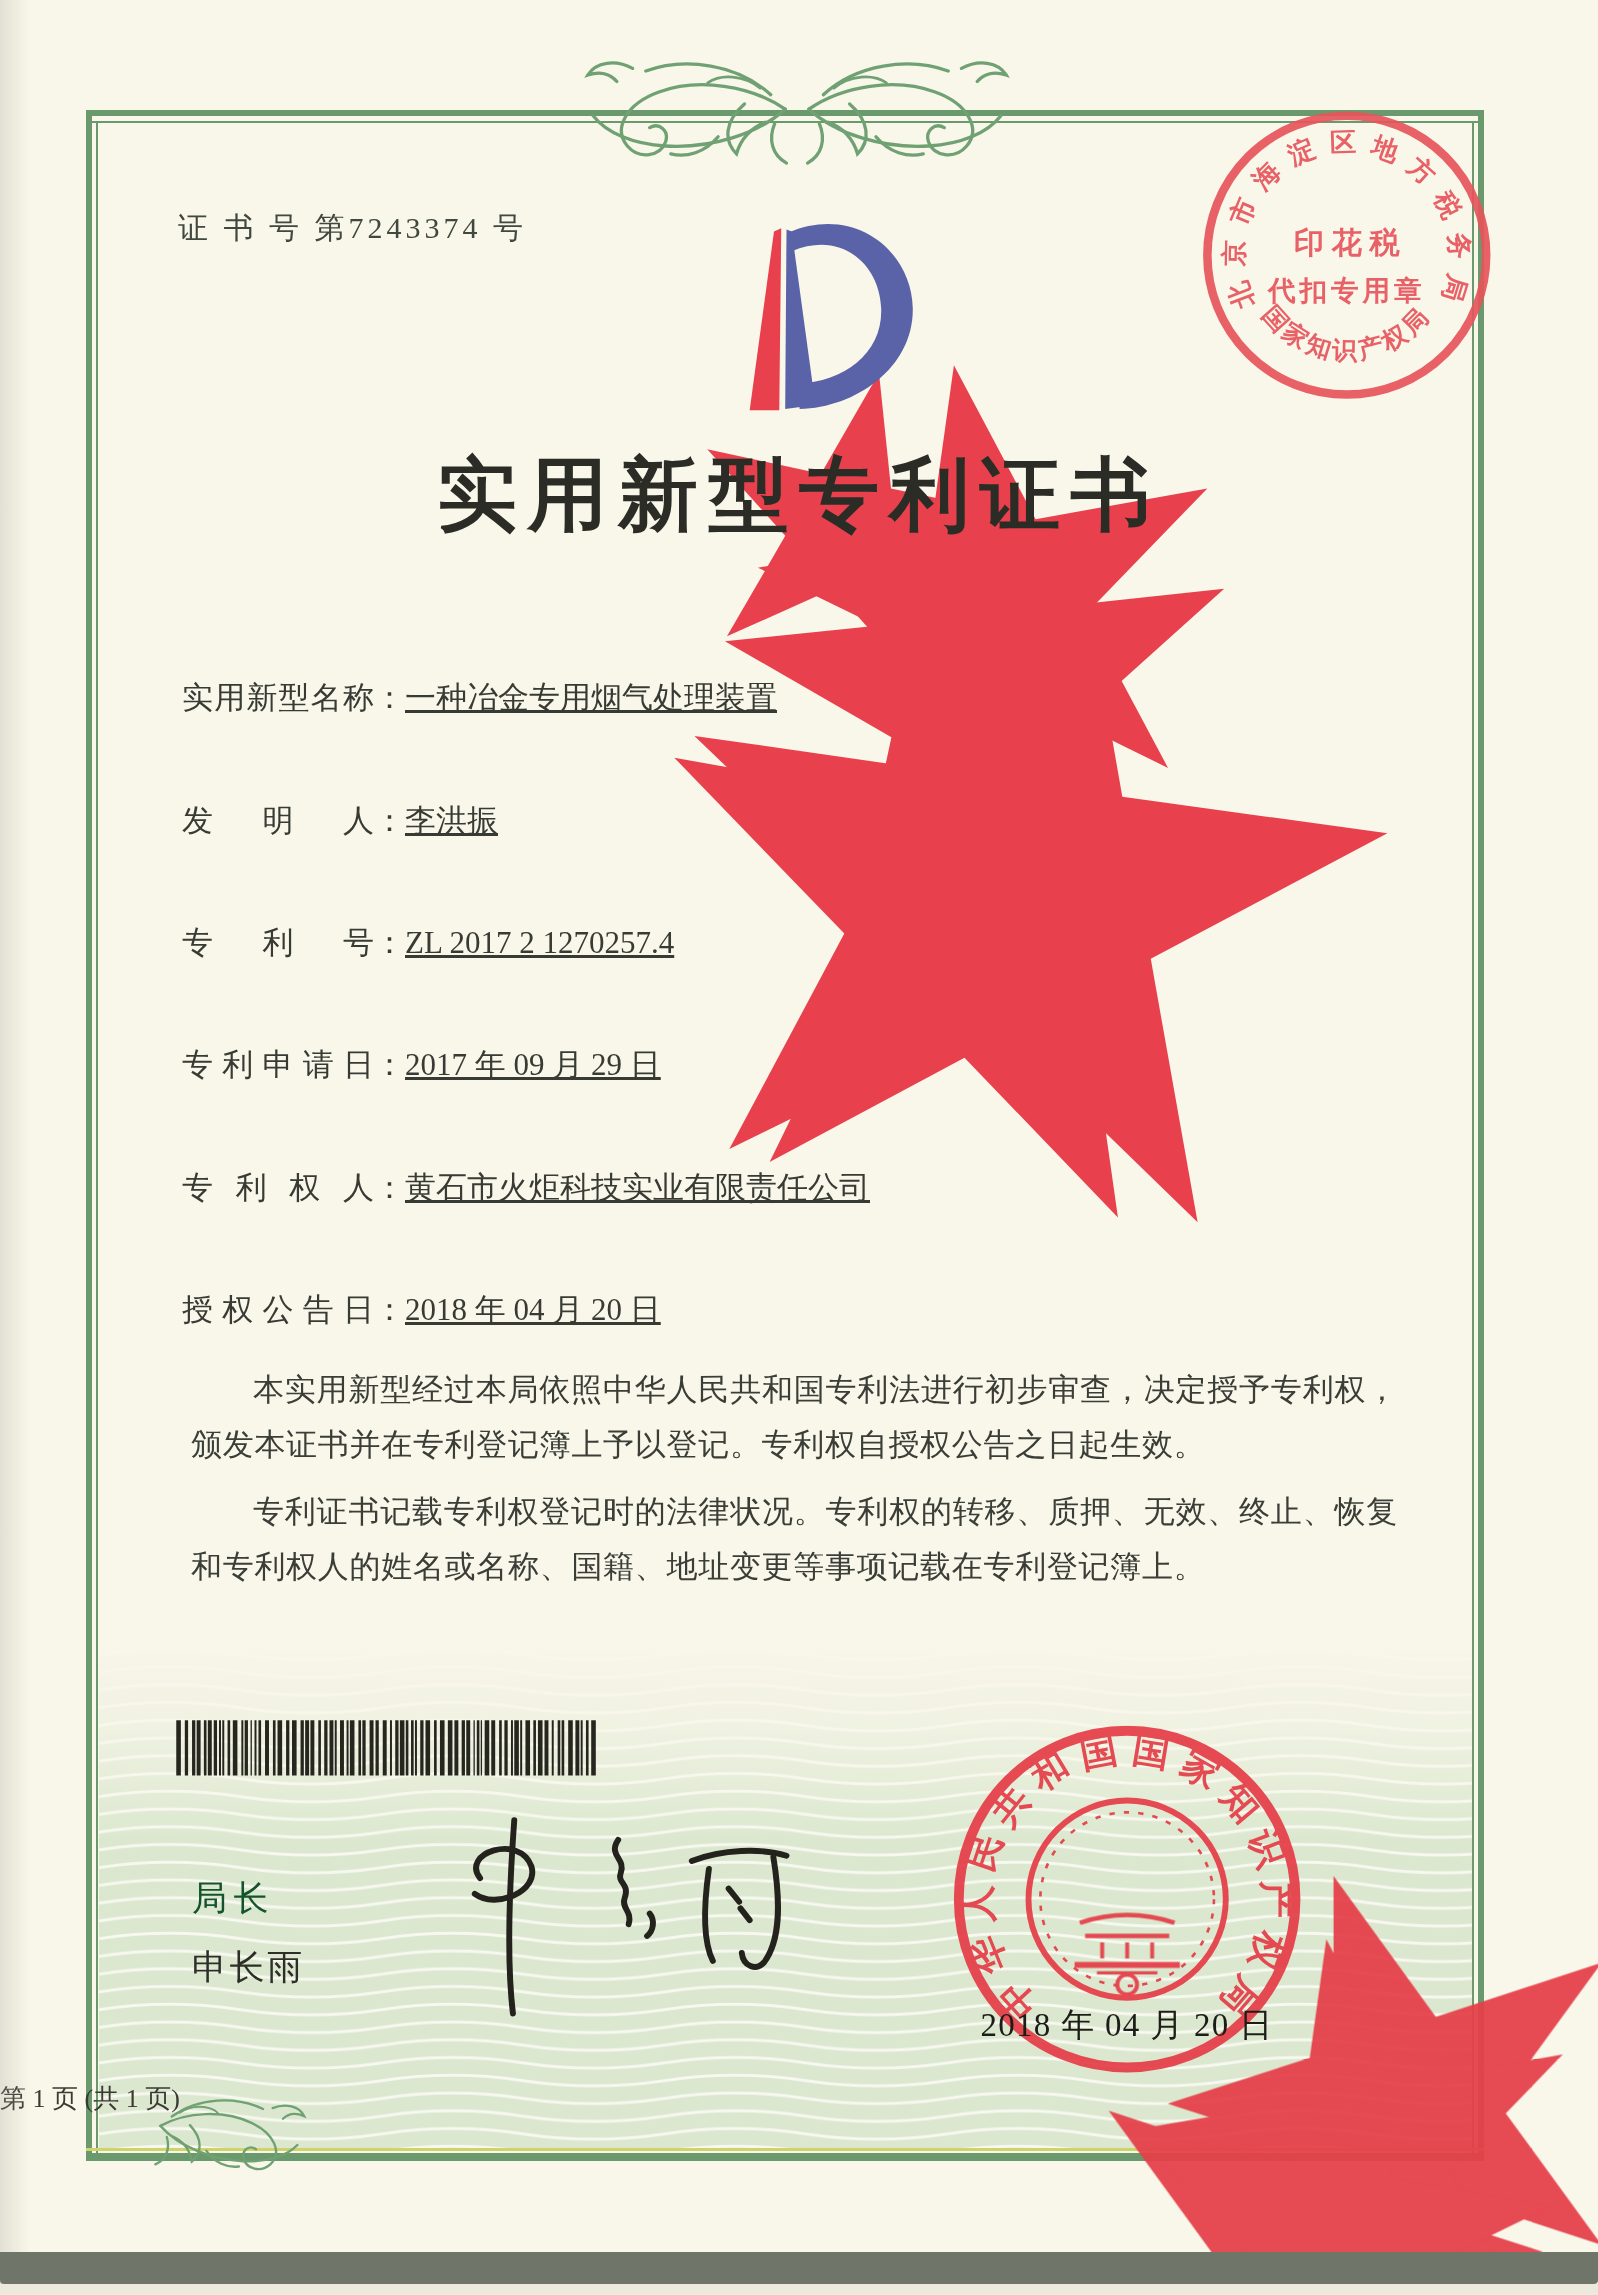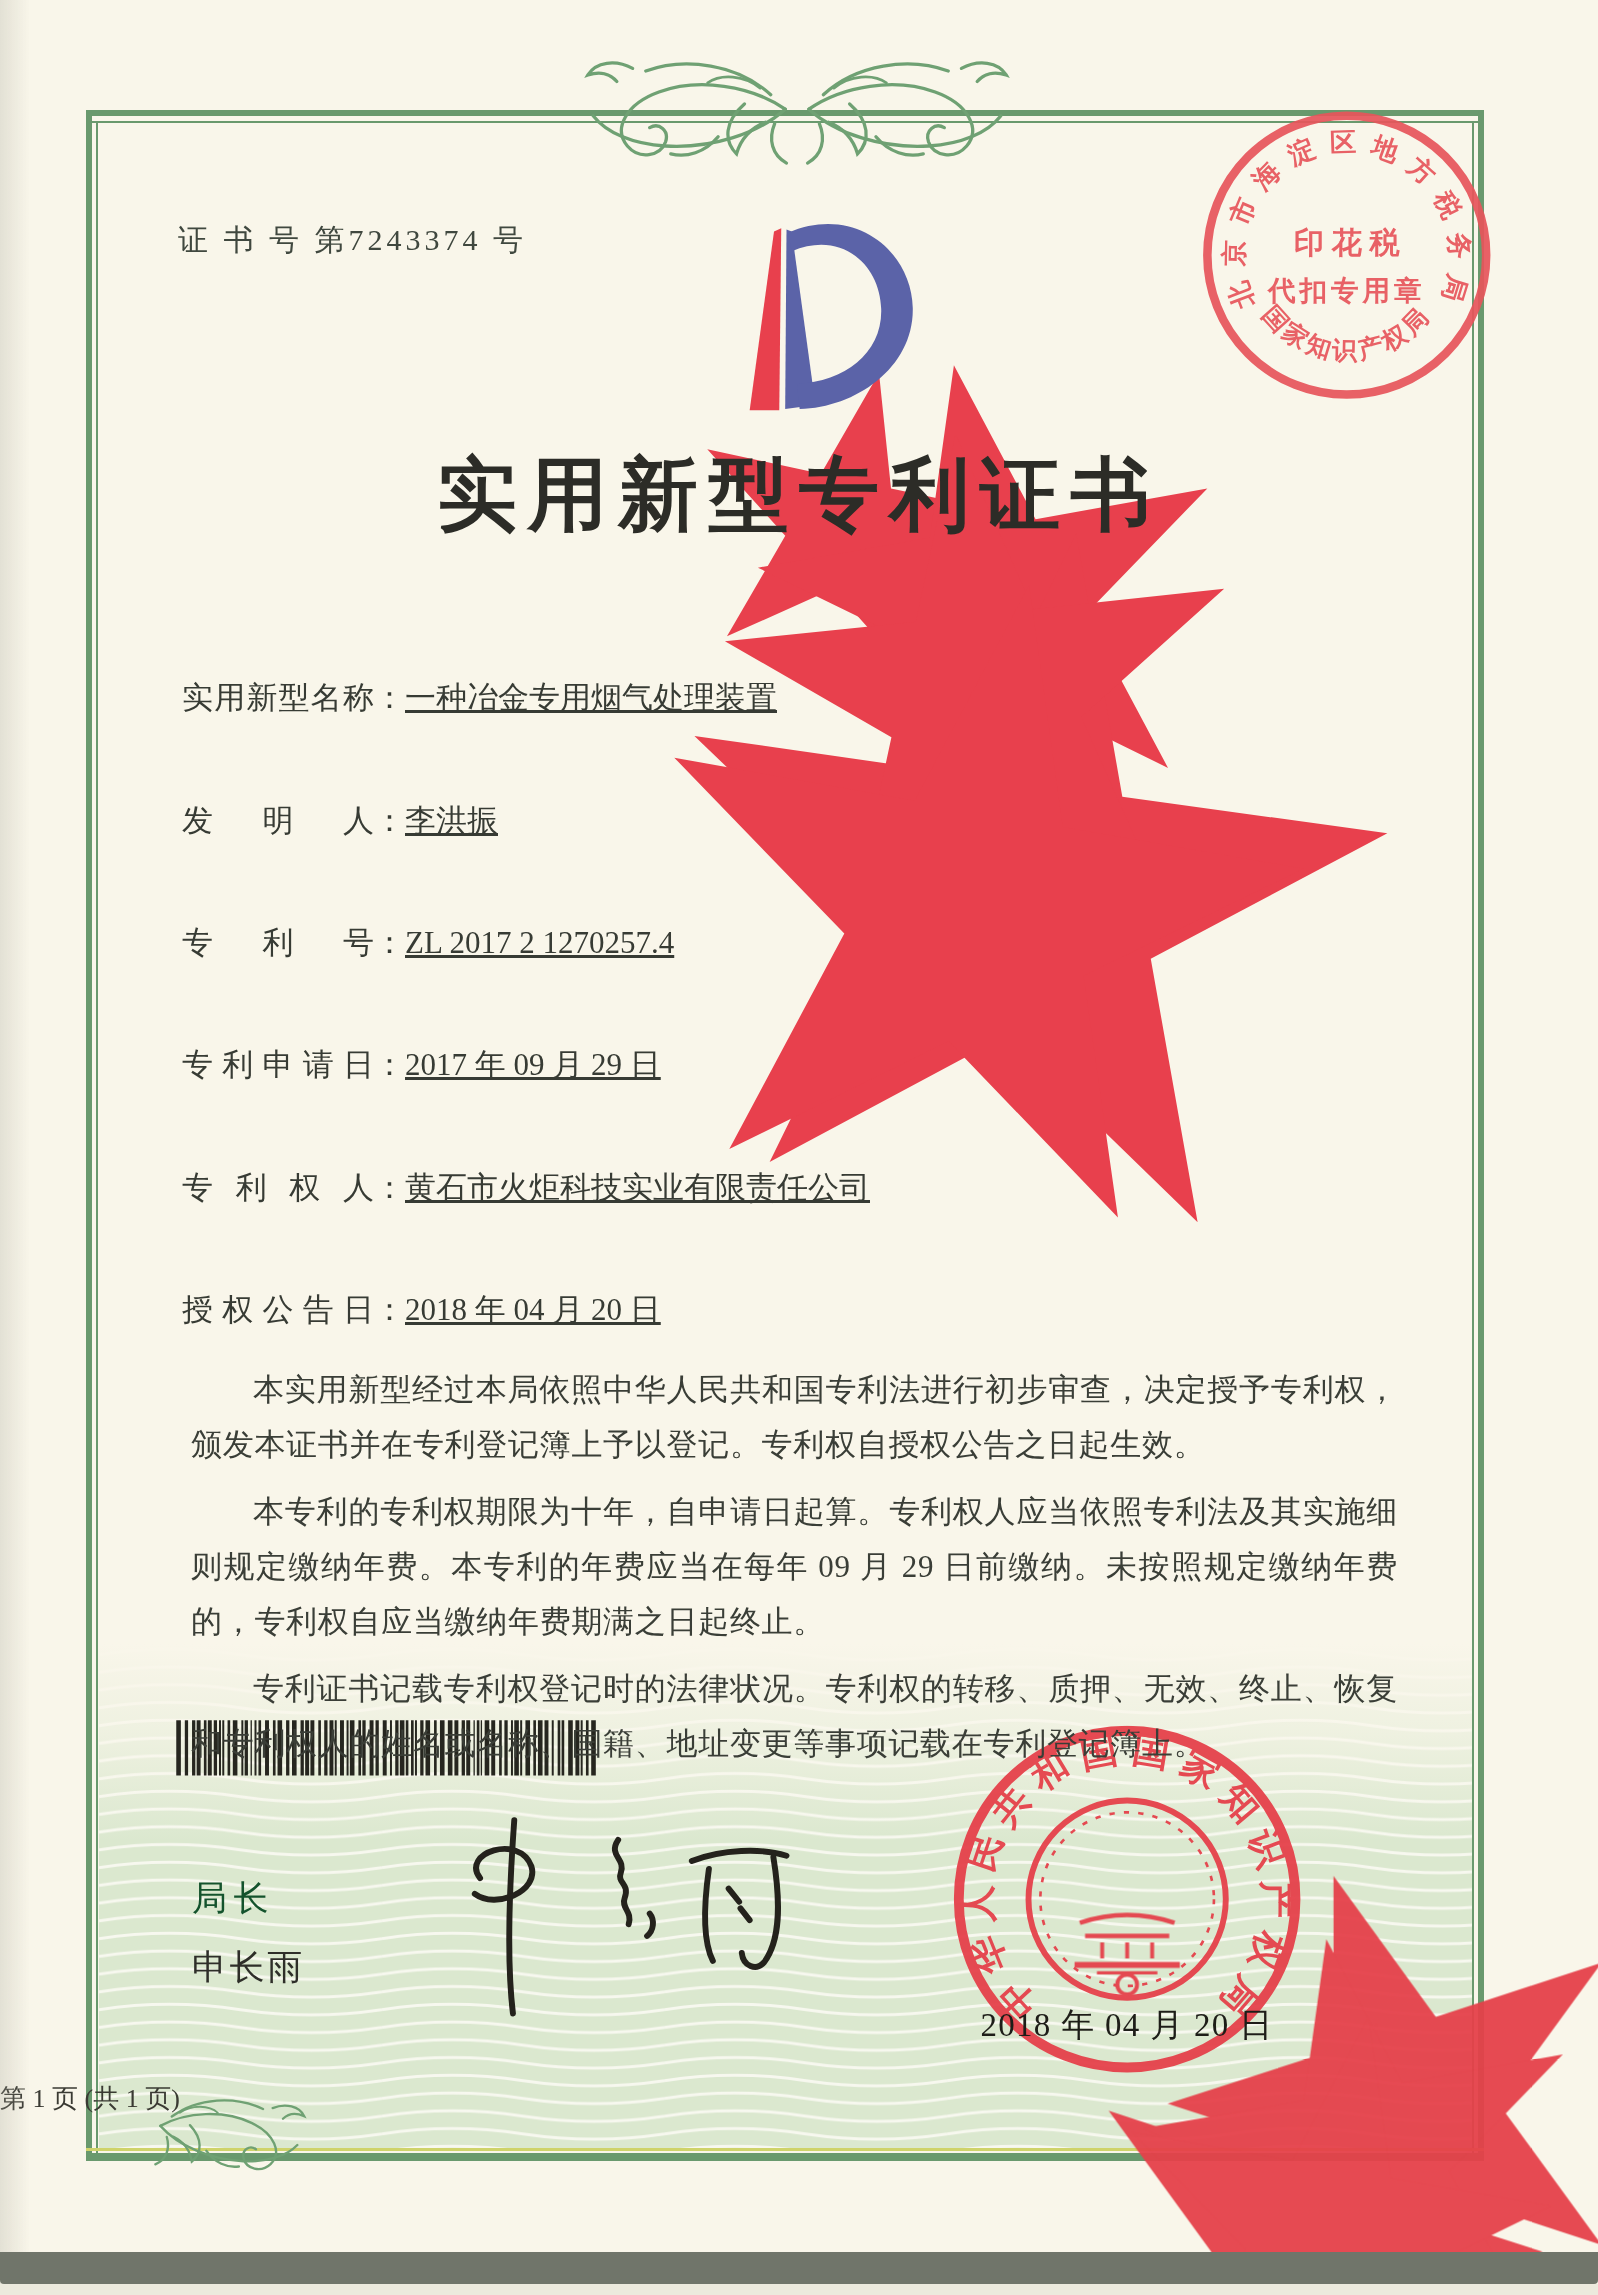--- a/index.html
+++ b/index.html
@@ -25,21 +25,21 @@
   .fr-bottom-thick{left:86px;top:2153px;width:1398px;height:8px;}
   
   .scan-bottom{position:absolute;left:0;top:2252px;width:1598px;height:32px;background:#70756a;z-index:9;border-radius:0 0 4px 4px;}
   .scan-bottom-below{position:absolute;left:0;top:2284px;width:1598px;height:12px;background:#eceadd;z-index:9;}
   .scan-left{position:absolute;left:0;top:0;width:30px;height:2295px;z-index:9;
     background:linear-gradient(to right,rgba(170,170,158,.28),rgba(170,170,158,0));}
   
   .art{position:absolute;left:0;top:0;z-index:4;}
   
   .txt{position:absolute;z-index:5;}
-  .cert-no{left:178px;top:220px;font-size:30px;letter-spacing:4px;color:#40483f;}
+  .cert-no{left:178px;top:208px;font-size:30px;letter-spacing:4px;color:#40483f;}
   .title{left:0;top:442px;width:1598px;text-align:center;font-size:80px;font-weight:700;
     letter-spacing:10.5px;color:#2c2c27;}
   .field{left:182px;font-size:31px;color:#373b34;white-space:nowrap;}
   .field .lab{display:inline-block;width:192px;text-align:justify;text-align-last:justify;}
   .field .col{display:inline-block;}
   .field .val{margin-left:0;text-decoration:underline;}
   .f0{top:677px;} .f1{top:800px;} .f2{top:922px;} .f3{top:1044px;} .f4{top:1167px;} .f5{top:1289px;}
   .paras{left:179px;top:1350px;width:1231px;font-size:31px;line-height:55px;
     text-align:justify;color:#3a3e37;letter-spacing:0.7px;}
   .paras p{margin:12px;text-indent:2em;}
@@ -263,21 +263,20 @@
   </div>
   <div class="txt field f4">
     <span class="lab">专利权人</span><span class="col">：</span><span class="val">黄石市火炬科技实业有限责任公司</span>
   </div>
   <div class="txt field f5">
     <span class="lab">授权公告日</span><span class="col">：</span><span class="val">2018 年 04 月 20 日</span>
   </div>
 
   <div class="txt paras">
     <p>本实用新型经过本局依照中华人民共和国专利法进行初步审查，决定授予专利权，颁发本证书并在专利登记簿上予以登记。专利权自授权公告之日起生效。</p>
-    <p>本专利的专利权期限为十年，自申请日起算。专利权人应当依照专利法及其实施细则规定缴纳年费。本专利的年费应当在每年 09 月 29 日前缴纳。未按照规定缴纳年费的，专利权自应当缴纳年费期满之日起终止。</p>
     <p>专利证书记载专利权登记时的法律状况。专利权的转移、质押、无效、终止、恢复和专利权人的姓名或名称、国籍、地址变更等事项记载在专利登记簿上。</p>
   </div>
 
   <div class="txt sig-title">局长</div>
   <div class="txt sig-name">申长雨</div>
 
   <div class="txt seal-date">2018 年 04 月 20 日</div>
 
   <div class="txt page-footer">第 1 页 (共 1 页)</div>
 

